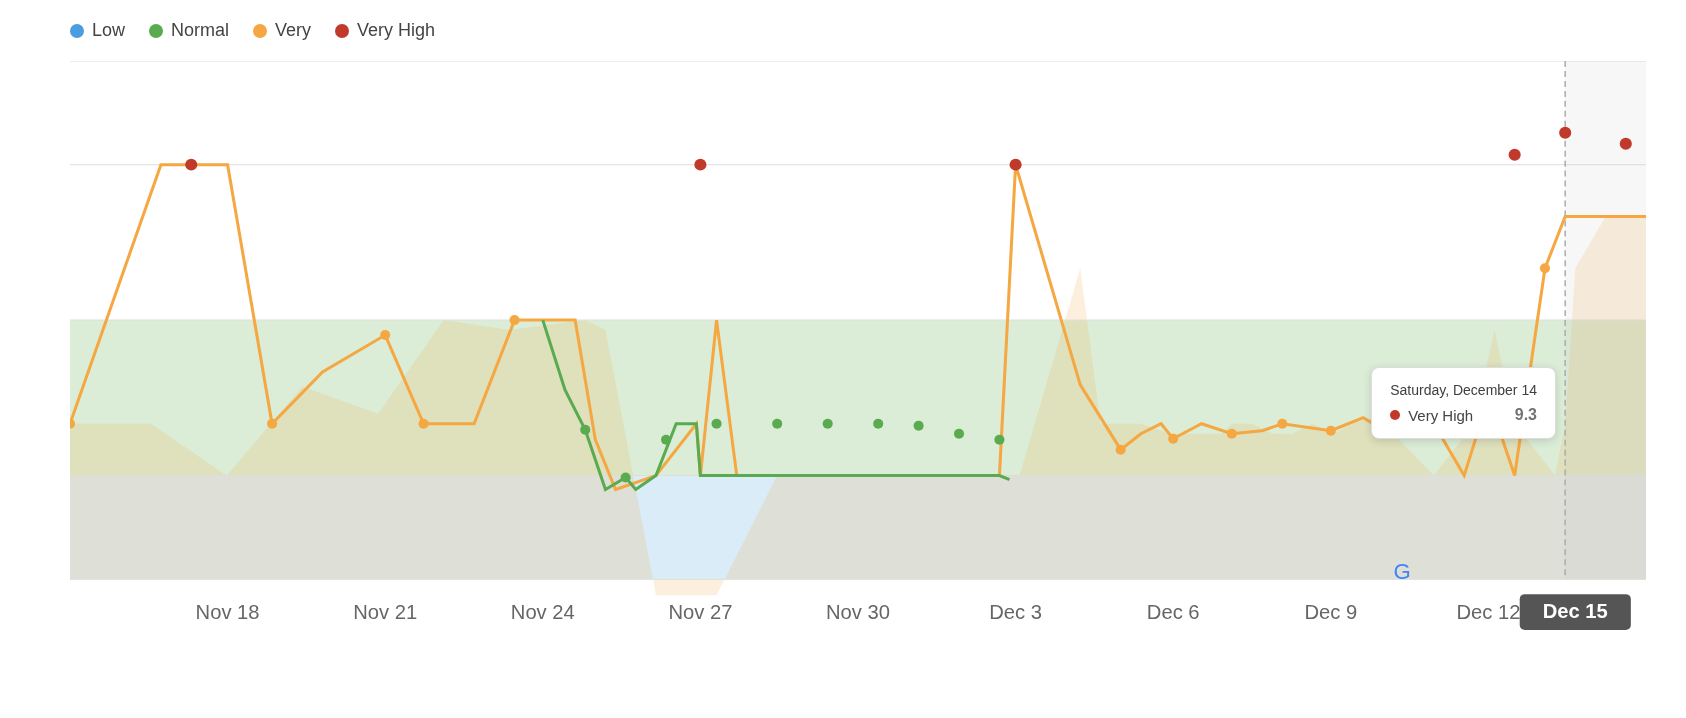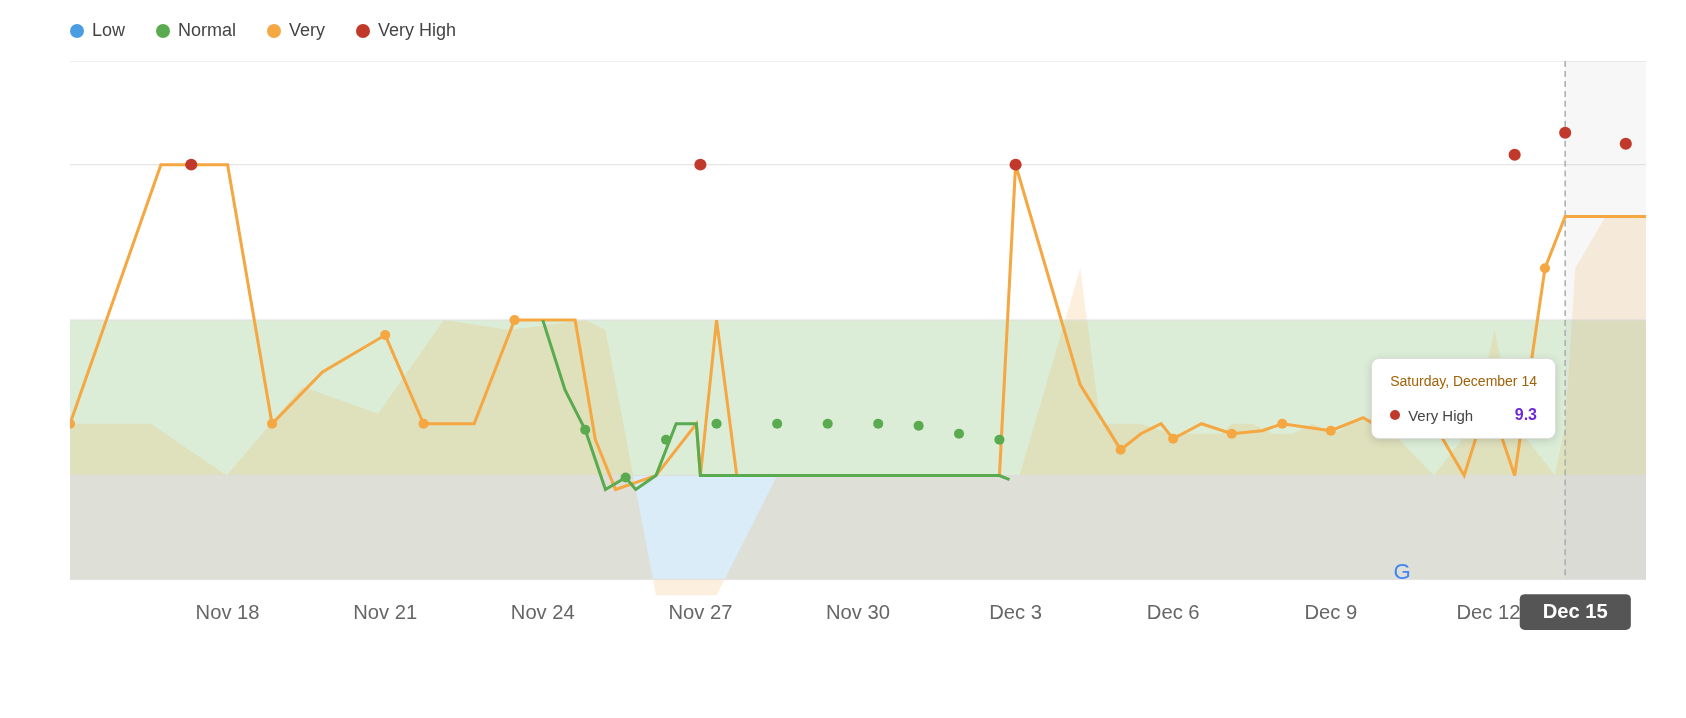--- a/index.html
+++ b/index.html
@@ -12,21 +12,21 @@
     }
     .chart-container {
       width: 1686px;
       height: 718px;
       position: relative;
       padding: 20px 40px 60px 70px;
     }
     .legend {
       display: flex;
       align-items: center;
-      gap: 31px;
+      gap: 24px;
       margin-bottom: 20px;
       font-size: 18px;
       color: #444;
     }
     .legend-item {
       display: flex;
       align-items: center;
       gap: 8px;
     }
     .legend-dot {
@@ -46,41 +46,41 @@
       border-radius: 8px;
       padding: 14px 18px;
       box-shadow: 0 2px 8px rgba(0,0,0,0.15);
       font-size: 15px;
       color: #555;
       z-index: 10;
       right: 90px;
       bottom: 200px;
     }
     .tooltip-date {
-      color: #a16207;
-      margin-bottom: 17px;
+      color: #404040;
+      margin-bottom: 8px;
       font-size: 14px;
     }
     .tooltip-value {
       display: flex;
       align-items: center;
       gap: 8px;
     }
     .tooltip-dot {
       width: 10px;
       height: 10px;
       border-radius: 50%;
       background: #c0392b;
     }
     .tooltip-label {
       color: #444;
       flex: 1;
     }
     .tooltip-num {
-      color: #6d28d9;
+      color: #737373;
       font-weight: bold;
       font-size: 16px;
       margin-left: 30px;
     }
   </style>
 </head>
 <body>
 
 <div class="chart-container">
 

